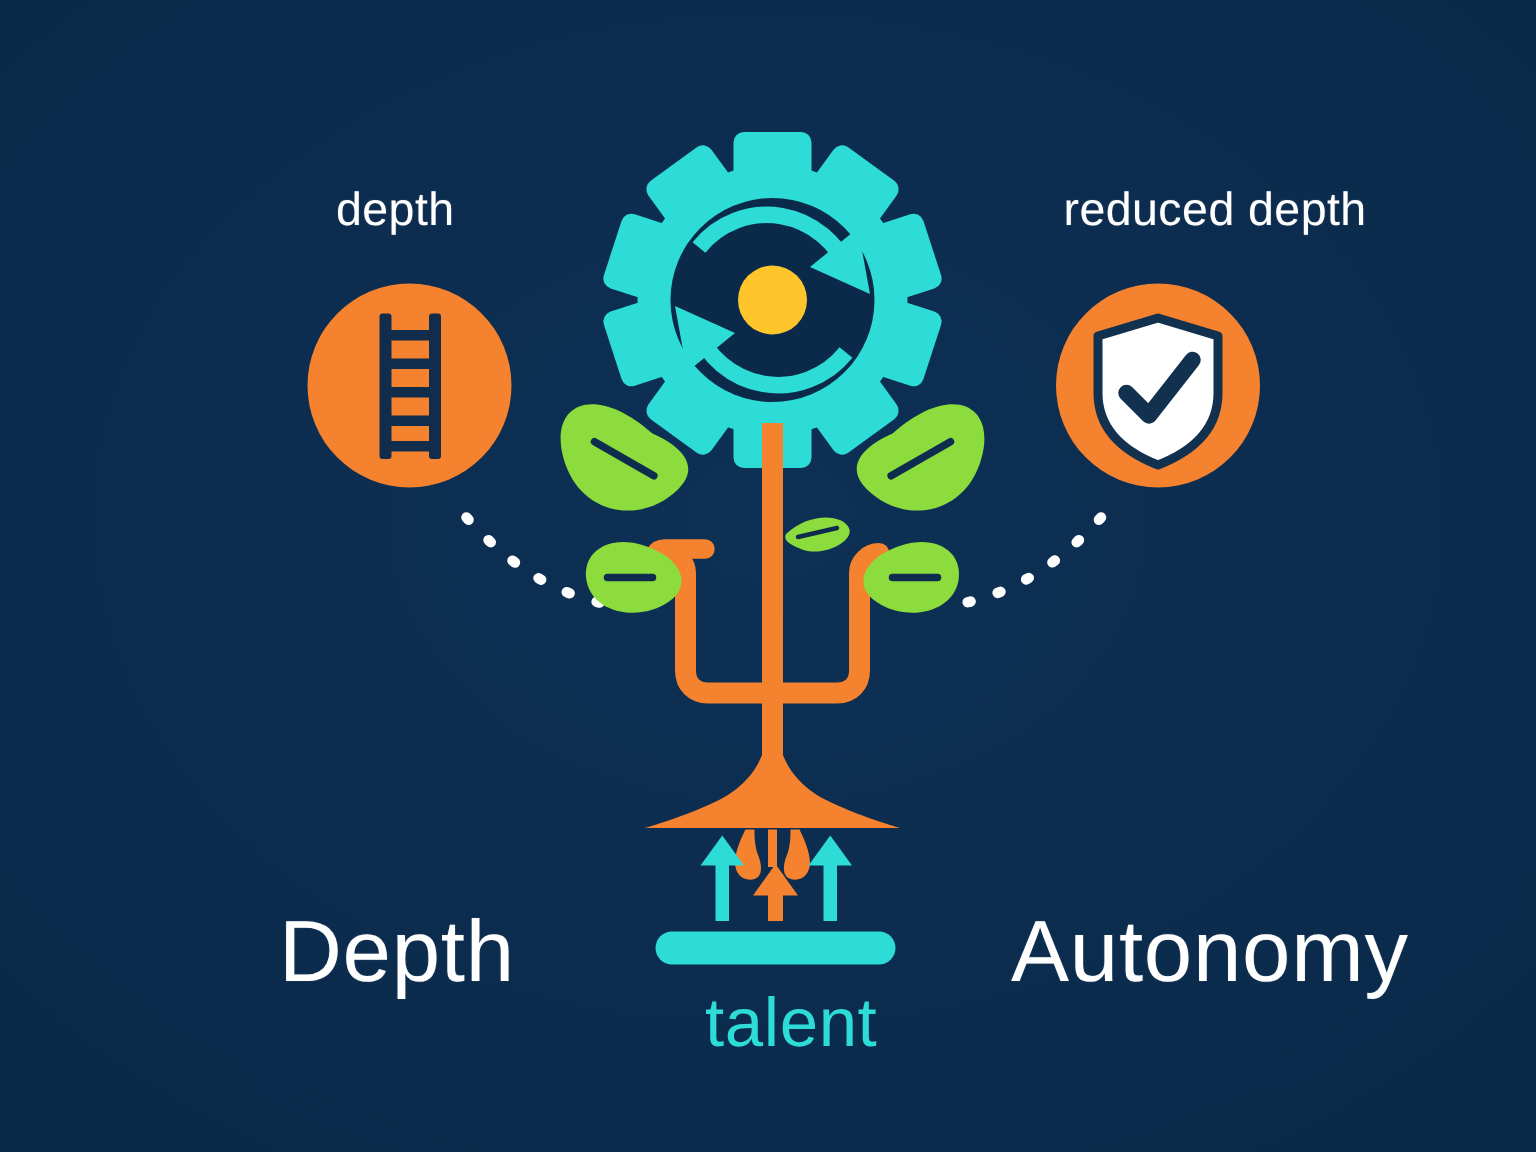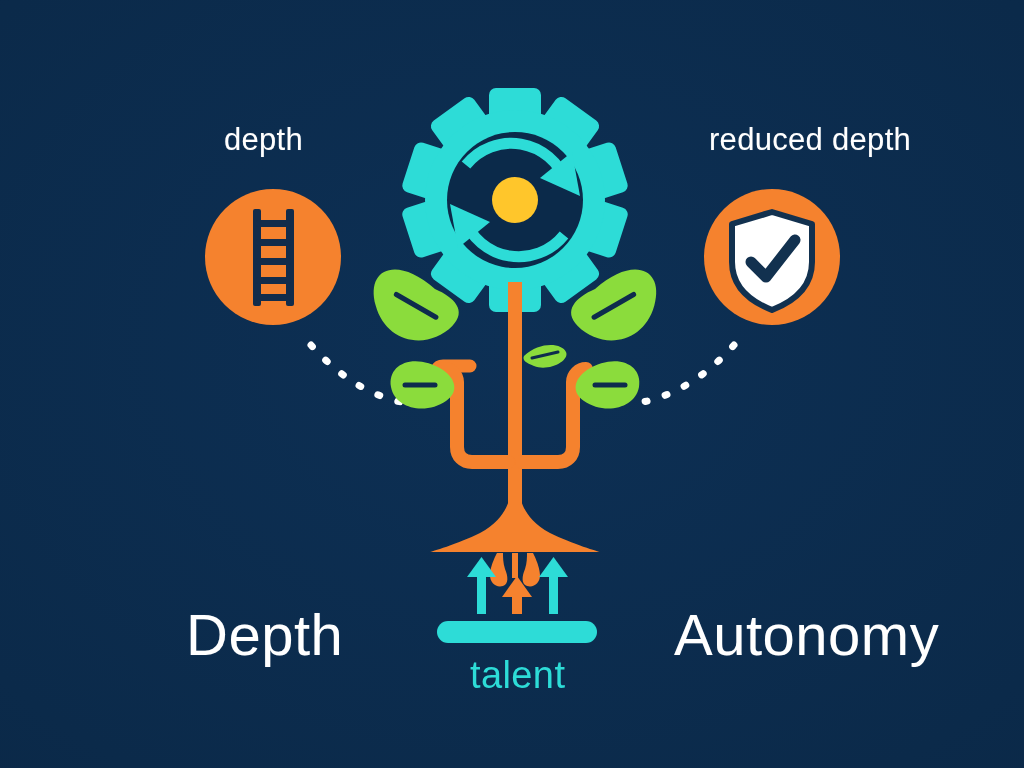--- a/index.html
+++ b/index.html
@@ -45,21 +45,21 @@
   #label-depth-big, #label-autonomy-big {
     font-size: 58px;
     color: #ffffff;
     font-weight: 300;
     letter-spacing: 0.5px;
     text-shadow: 0 0 1px rgba(255,255,255,0.2);
   }
   #label-depth-big { left: 186px; top: 601px; }
   #label-autonomy-big { left: 674px; top: 601px; }
   #label-talent {
-    font-size: 38px;
+    font-size: 46px;
     color: #2ddcd7;
     font-weight: 400;
     left: 470px;
     top: 654px;
     letter-spacing: 0.4px;
   }
 </style>
 </head>
 <body>
 

